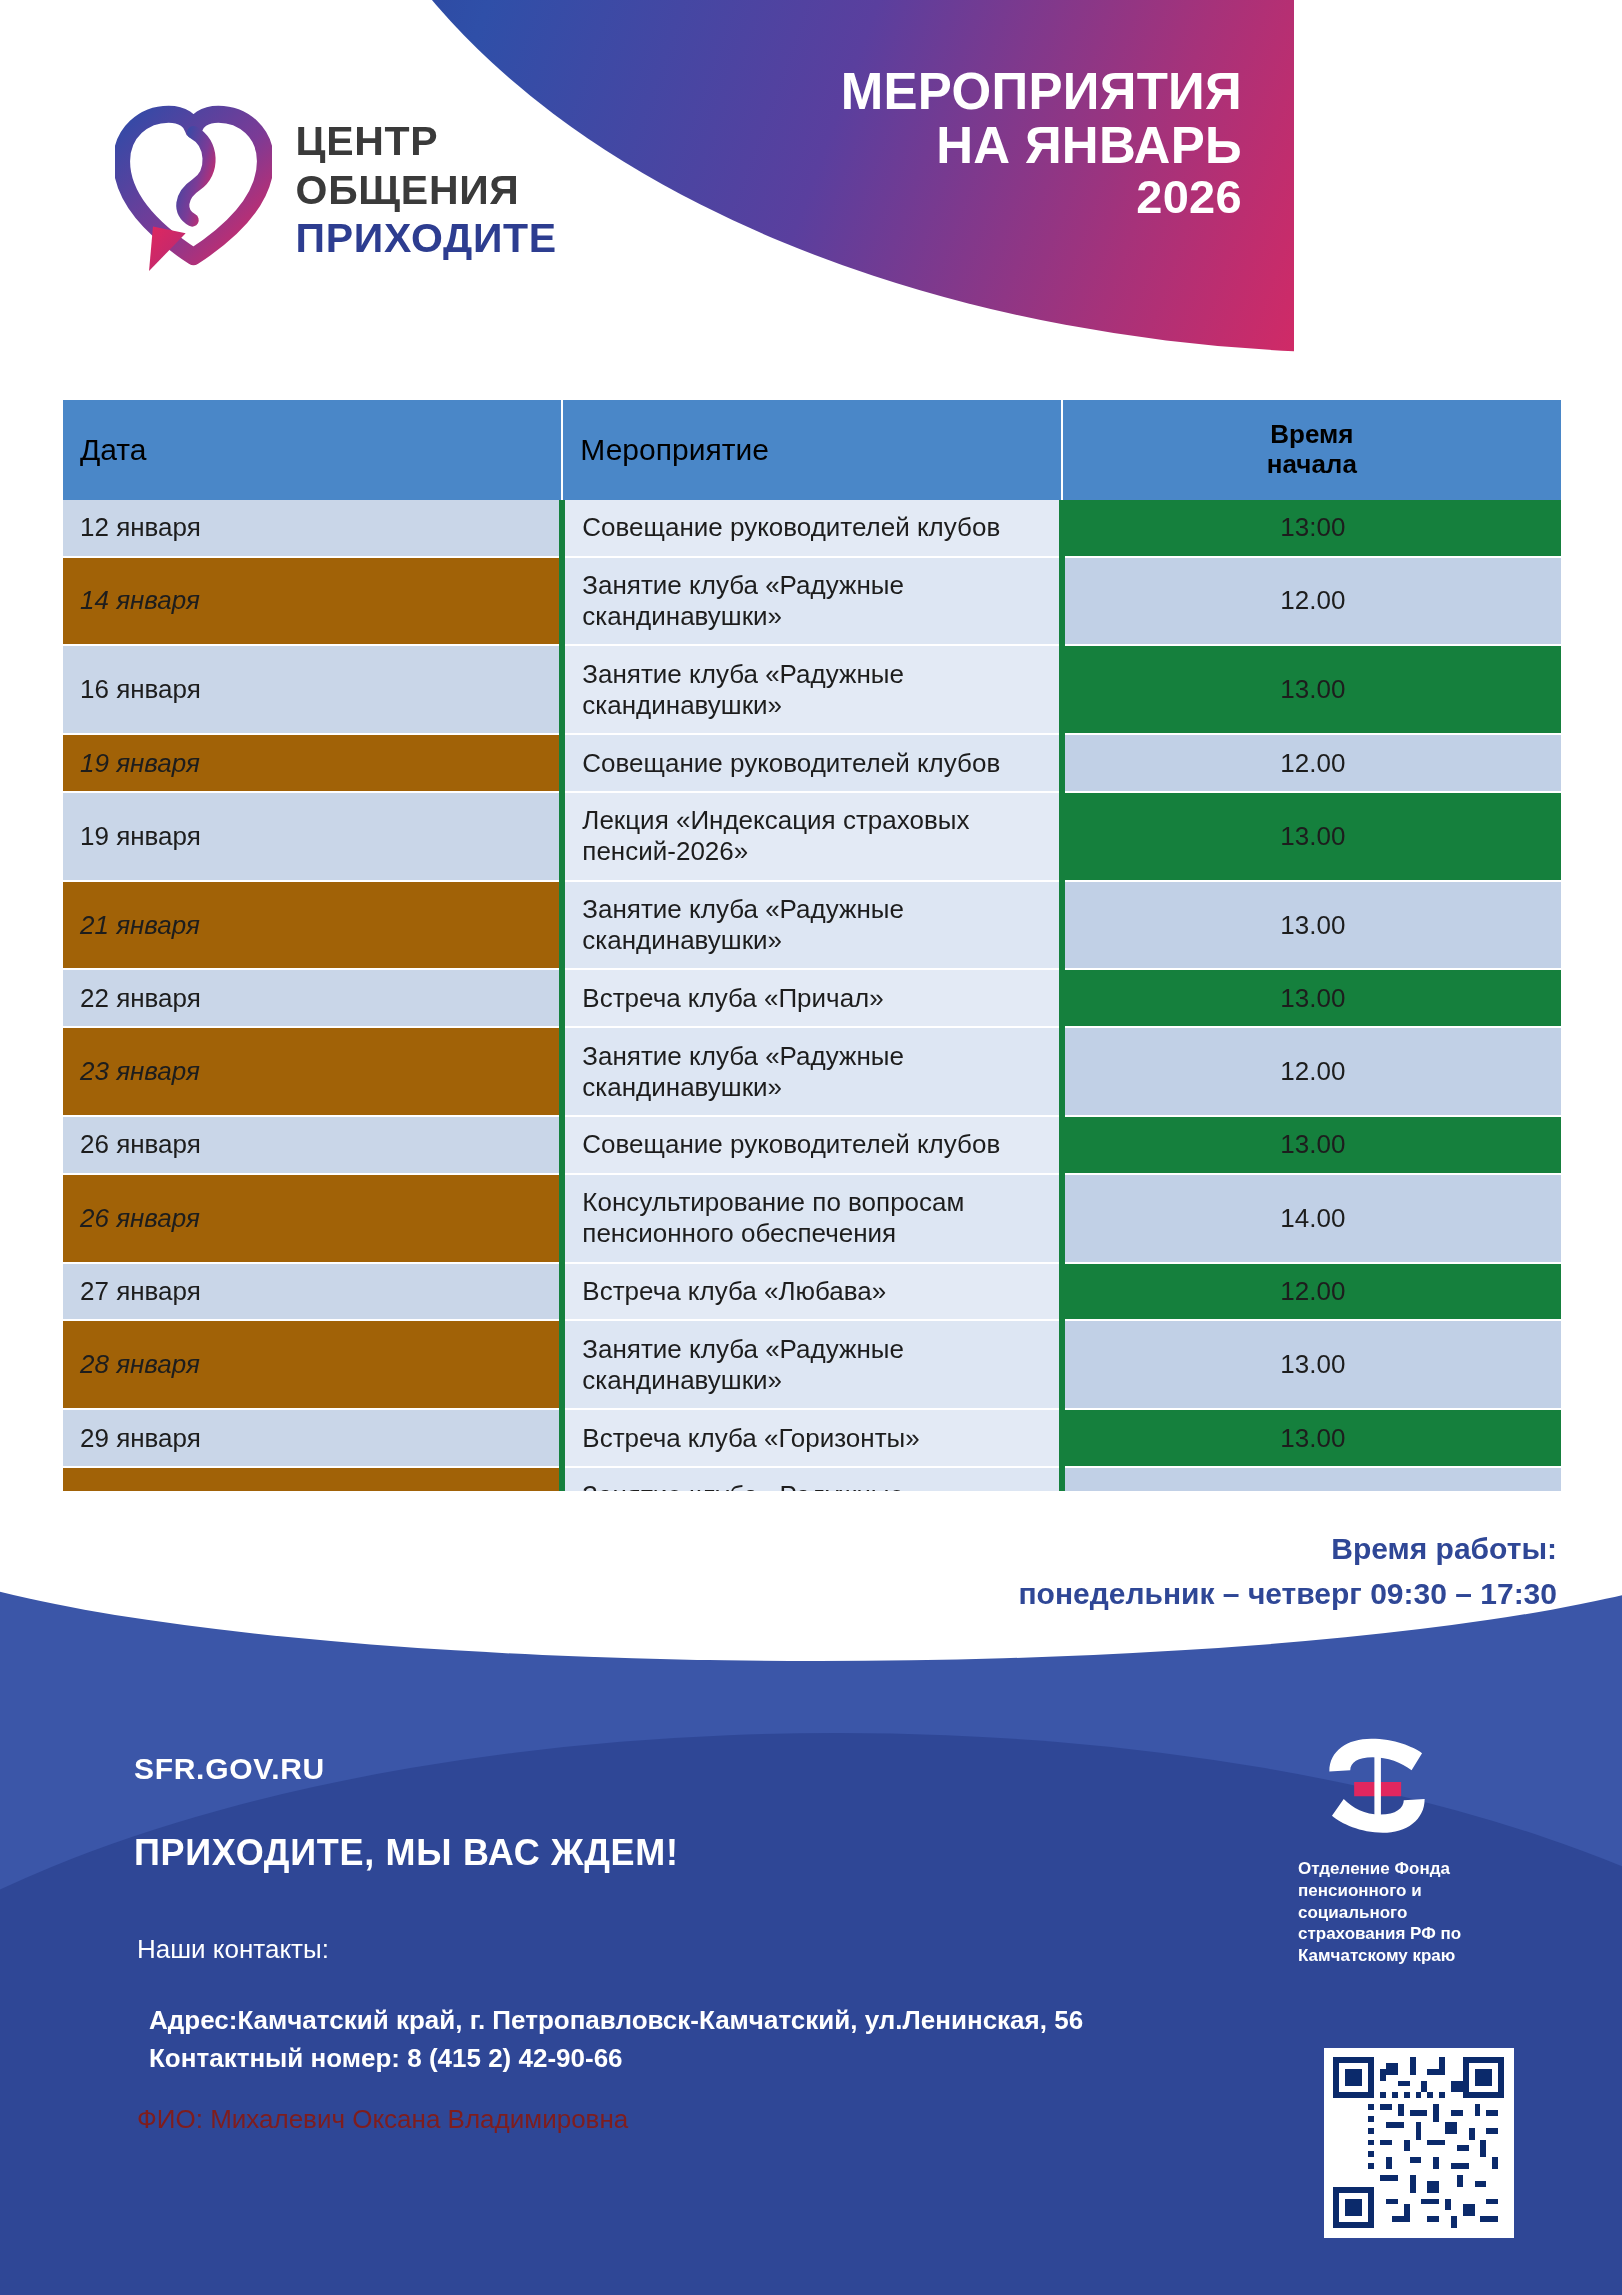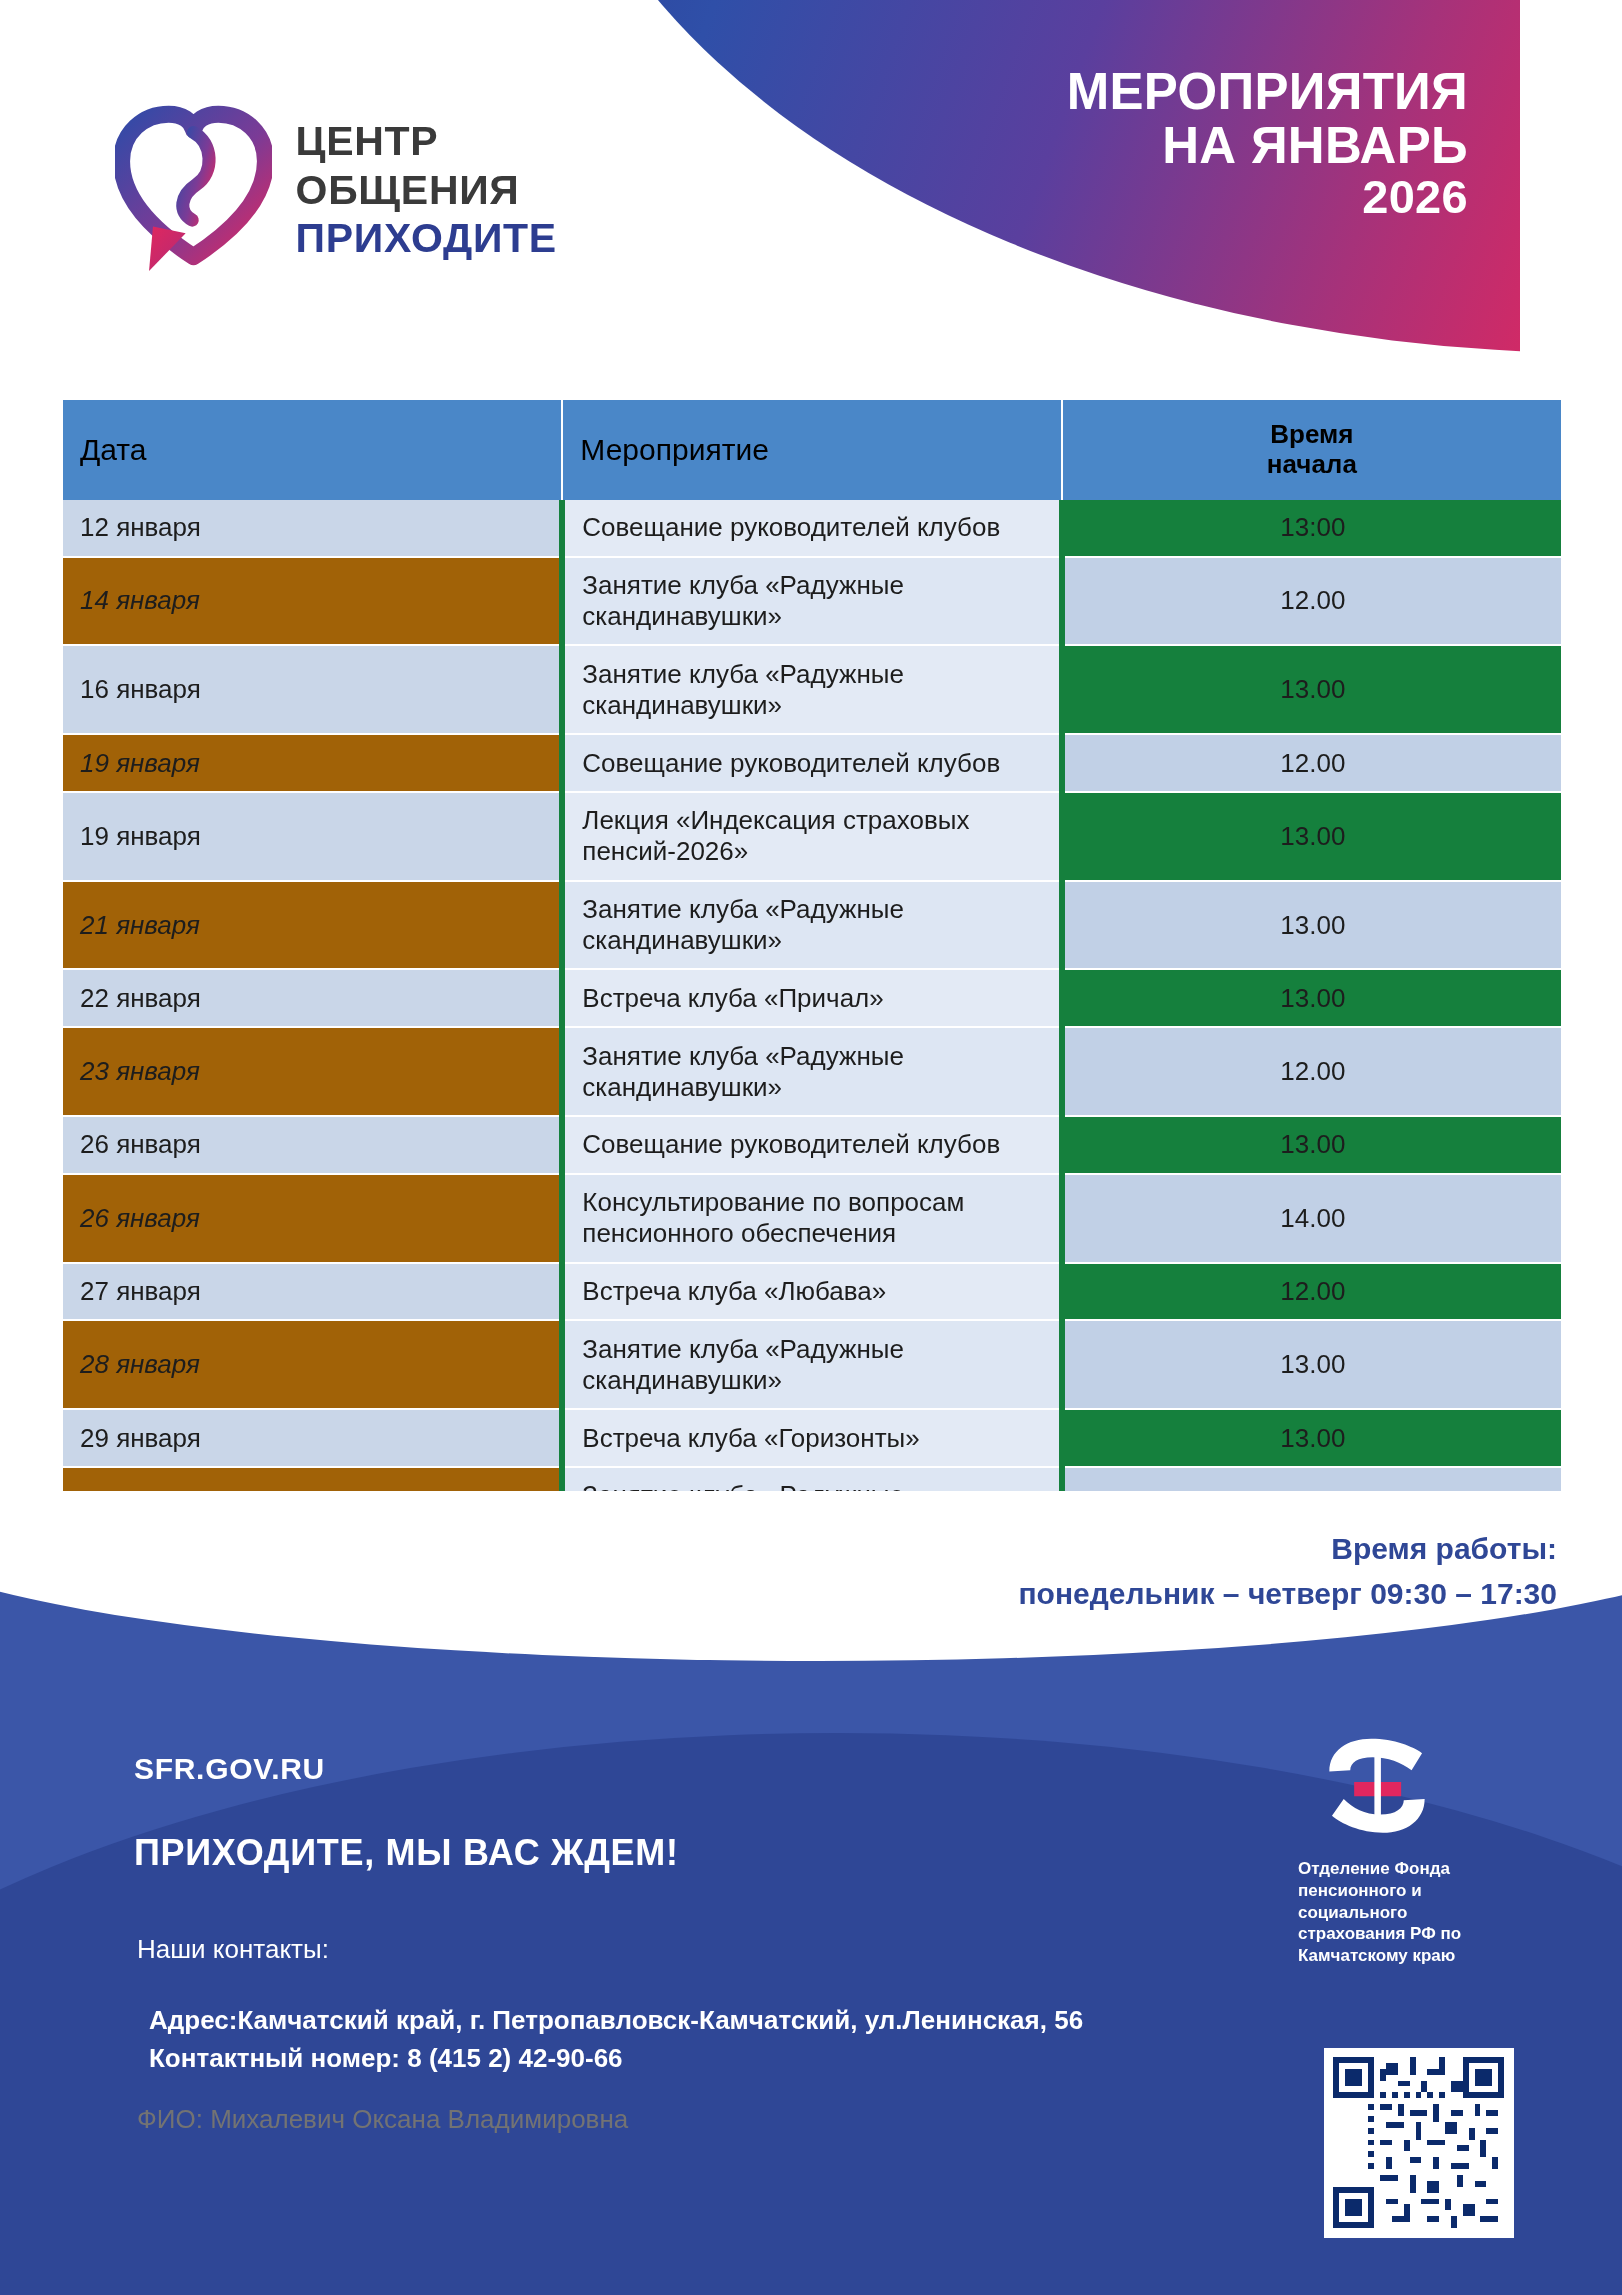--- a/index.html
+++ b/index.html
@@ -12,21 +12,21 @@
     height: 2295px;
     position: relative;
     font-family: "Liberation Sans", sans-serif;
     overflow: hidden;
   }
 
   
   .header {
     position: absolute;
     top: 0; left: 0;
-    width: 1520px;
+    width: 1294px;
     height: 366px;
     overflow: hidden;
   }
   .header-swoosh {
     position: absolute;
     top: -301px;
     right: -79px;
     width: 1060px;
     height: 654px;
     border-radius: 0 0 0 100%;
@@ -190,21 +190,21 @@
     color: #ffffff;
     font-size: 26px;
     font-weight: bold;
     line-height: 1.45;
     z-index: 6;
   }
   .fio {
     position: absolute;
     top: 2104px;
     left: 137px;
-    color: #737373;
+    color: #7f1d1d;
     font-size: 26px;
     z-index: 6;
   }
 
   
   .sfr-logo {
     position: absolute;
     top: 1731px;
     right: 183px;
     width: 124px;

